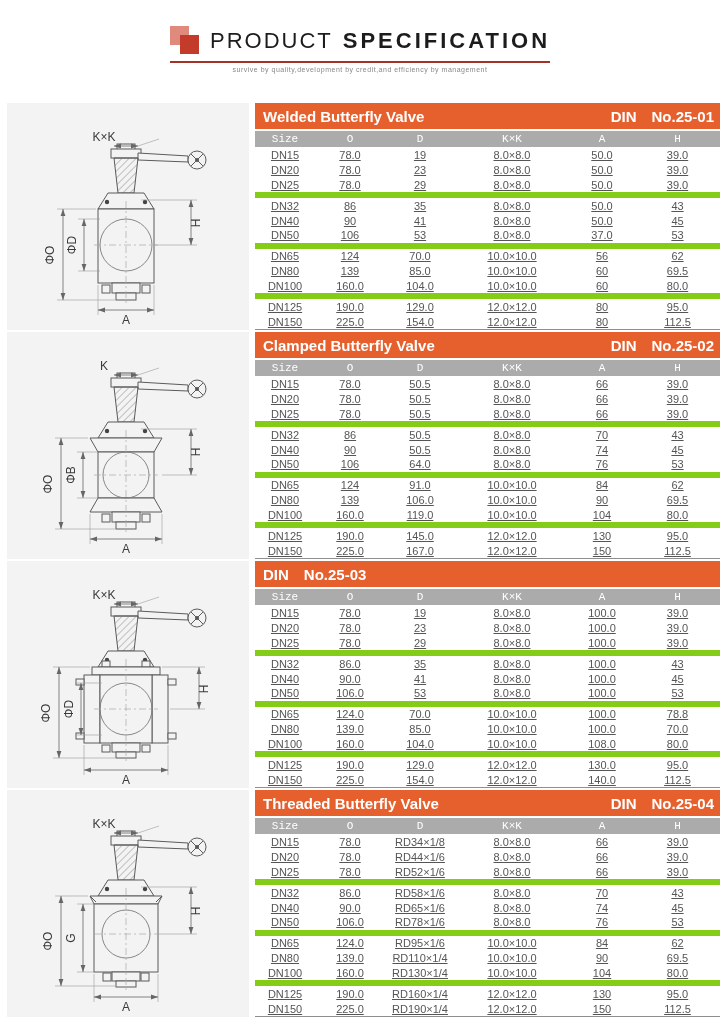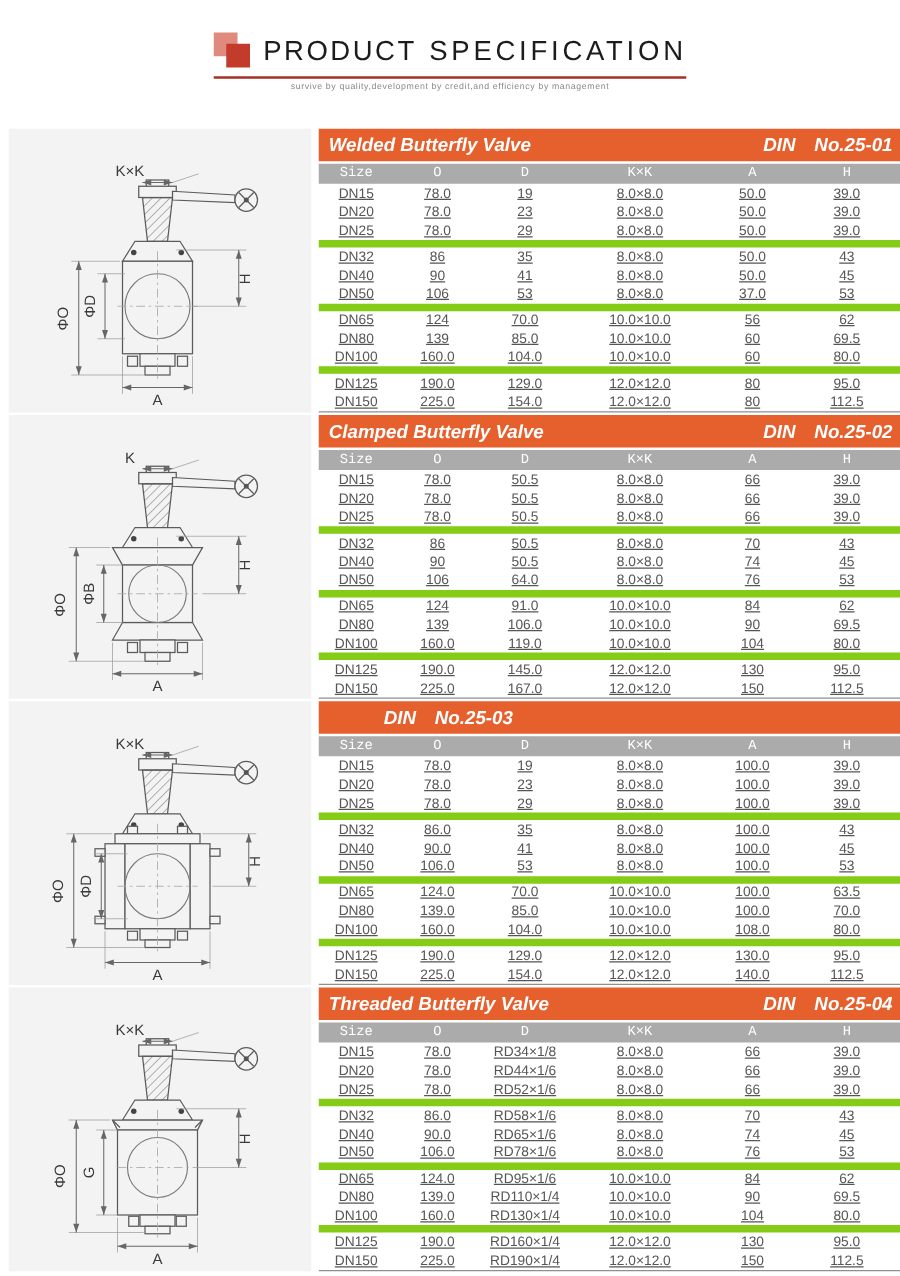--- a/index.html
+++ b/index.html
@@ -9,32 +9,32 @@
   
   header{height:103px;box-sizing:border-box;padding-top:25px;display:flex;justify-content:center;}
   .brand{display:inline-block;}
   .brand-top{display:flex;align-items:flex-start;}
   .logo{position:relative;width:34px;height:34px;margin-right:6px;flex:0 0 auto;}
   .sq{position:absolute;width:19px;height:19px;}
   .sq.back{left:0;top:1px;background:#df8a7c;}
   .sq.front{left:10px;top:10px;background:#c23b2b;}
   .title-line{font-size:22px;color:#1c1c1c;line-height:32px;white-space:nowrap;}
   .t-bold{font-weight:400;letter-spacing:2px;margin-right:10px;}
-  .t-light{font-weight:400;letter-spacing:3px;}
+  .t-light{font-weight:700;letter-spacing:3px;}
   .rule{height:2px;background:#a53227;margin-top:2px;}
   .tagline{font-size:7px;color:#888;letter-spacing:.5px;text-align:center;margin-top:3px;}
 
   
   .spec{display:flex;height:227px;margin-bottom:2px;}
   .drawing{width:242px;flex:0 0 242px;margin-left:7px;margin-right:6px;background:#f3f3f3;}
   .tpanel{flex:1;display:flex;flex-direction:column;background:#fff;}
   .titlebar{height:26px;flex:0 0 26px;background:#e6602e;color:#fff;display:flex;align-items:center;
-            justify-content:space-between;padding:0 6px 0 8px;font-size:15px;margin-bottom:2px;font-style:italic;}
+            justify-content:space-between;padding:0 6px 0 8px;font-size:15px;margin-bottom:2px;}
   .tname{font-weight:600;}
-  .din{display:flex;gap:15px;font-weight:600;margin-left:44px;}
+  .din{display:flex;gap:15px;font-weight:600;}
   .tbody{flex:1;display:flex;flex-direction:column;border-bottom:1px solid #8f8f8f;}
   .thead{height:16px;flex:0 0 16px;margin-bottom:1px;background:#ababab;color:#fff;font-size:11px;
          display:grid;grid-template-columns:60px 70px 70px 114px 66px 1fr;align-items:center;text-align:center;font-family:Liberation Mono, monospace;}
   .trow{flex:1;display:grid;grid-template-columns:60px 70px 70px 114px 66px 1fr;align-items:center;
         text-align:center;font-size:11px;color:#555;box-sizing:border-box;text-decoration:underline;}
   .trow.gbreak{border-top:6px solid #84cc16;}
 
   
   svg{display:block;}
   .part{fill:#f3f3f3;stroke:#5b5b5b;stroke-width:1;}
@@ -550,21 +550,21 @@
             <span>8.0×8.0</span>
             <span>100.0</span>
             <span>53</span>
           </div>
           <div class="trow gbreak">
             <span>DN65</span>
             <span>124.0</span>
             <span>70.0</span>
             <span>10.0×10.0</span>
             <span>100.0</span>
-            <span>63.5</span>
+            <span>78.8</span>
           </div>
           <div class="trow">
             <span>DN80</span>
             <span>139.0</span>
             <span>85.0</span>
             <span>10.0×10.0</span>
             <span>100.0</span>
             <span>70.0</span>
           </div>
           <div class="trow">

